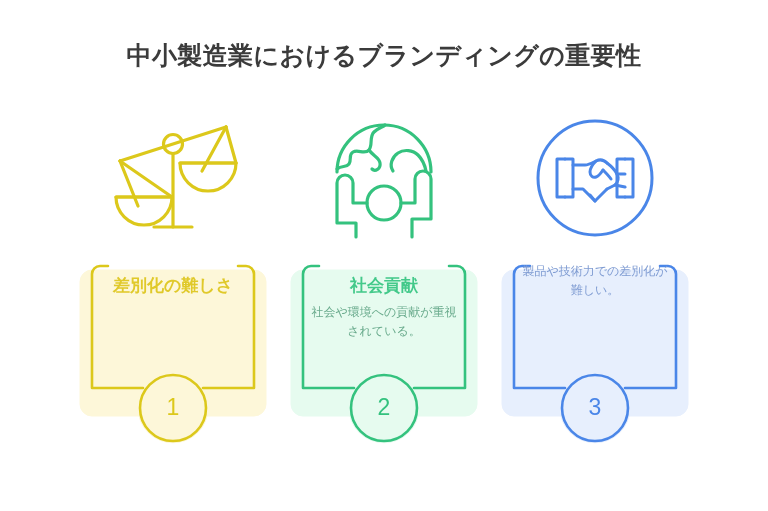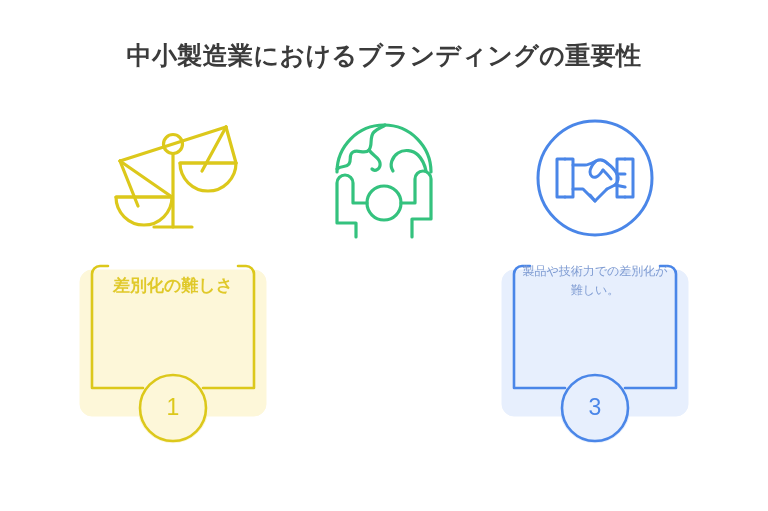--- a/index.html
+++ b/index.html
@@ -192,20 +192,45 @@
           <path d="M68 52 C64 46 67 38 73 34 C79 30 88 31 93 36 C98 41 100 47 101 52"></path>
 
           <circle cx="59" cy="84" r="17"></circle>
 
           <path d="M42 84 H28 V64 A8 8 0 0 0 12 64 V104 H31 V118"></path>
 
           <path d="M76 84 H90 V60 A8 8 0 0 1 106 60 V100 H87 V118"></path>
         </svg>
       </div>
 
+      <div class="card-wrap">
+        <svg class="card-svg" viewBox="0 0 190 190">
+          <path d="M14 14
+                   H176
+                   A12 12 0 0 1 188 26
+                   V148
+                   A12 12 0 0 1 176 160
+                   H129
+                   A35 35 0 0 1 61 160
+                   H14
+                   A12 12 0 0 1 2 148
+                   V26
+                   A12 12 0 0 1 14 14 Z" fill="#e6fbef" stroke="#e6fbef" stroke-width="1"></path>
+          <circle cx="95" cy="152" r="35" fill="#e6fbef"></circle>
+          <path d="M30 10 H22 A8 8 0 0 0 14 18 V132 H65" fill="none" stroke="#34c27e" stroke-width="2.6" stroke-linecap="round" stroke-linejoin="round"></path>
+          <path d="M160 10 H168 A8 8 0 0 1 176 18 V132 H125" fill="none" stroke="#34c27e" stroke-width="2.6" stroke-linecap="round" stroke-linejoin="round"></path>
+          <circle cx="95" cy="152" r="33" fill="none" stroke="#34c27e" stroke-width="2.6"></circle>
+        </svg>
+
+        <div class="card-content">
+          <div class="card-title" style="color:#43c98a">社会貢献</div>
+          <div class="card-body" style="color:#6aab8d">社会や環境への貢献が重視されている。</div>
+        </div>
+        <div class="badge-num" style="color:#34c27e">2</div>
+      </div>
     </div>
 
     <div class="column">
       <div class="icon-wrap">
         <svg width="120" height="118" viewBox="0 0 120 118" fill="none" stroke="#4a86e8" stroke-width="3" stroke-linecap="round" stroke-linejoin="round">
 
           <ellipse cx="60" cy="59" rx="57" ry="57"></ellipse>
 
           <path d="M30 40 H22 V78 H30"></path>
           <path d="M30 40 H38 V78 H30"></path>

